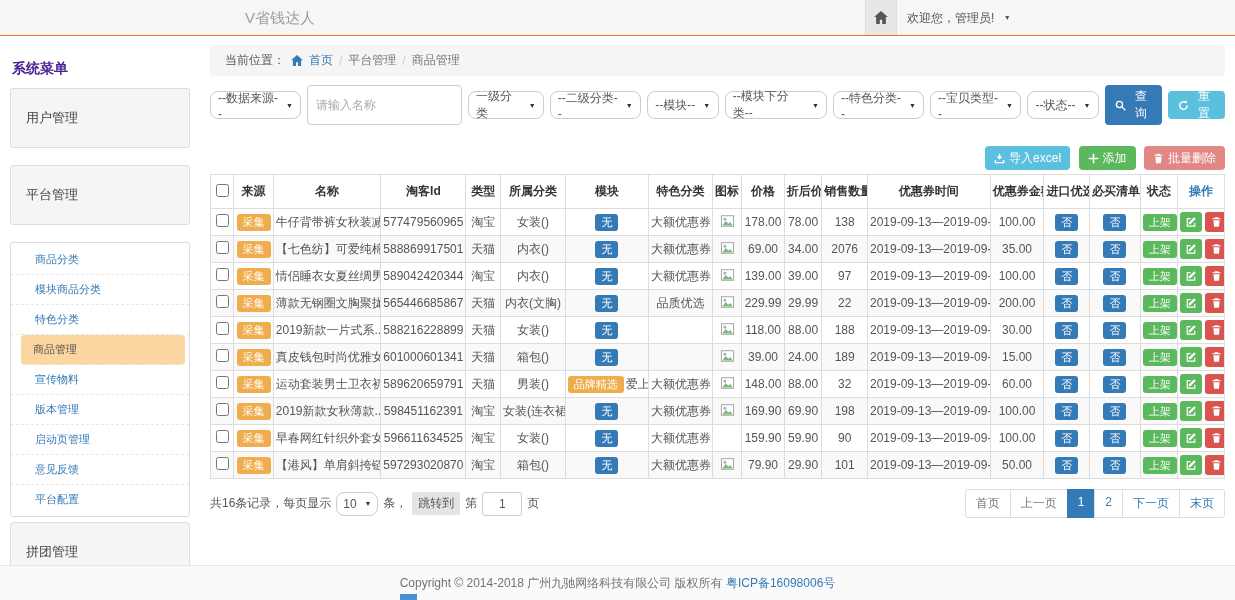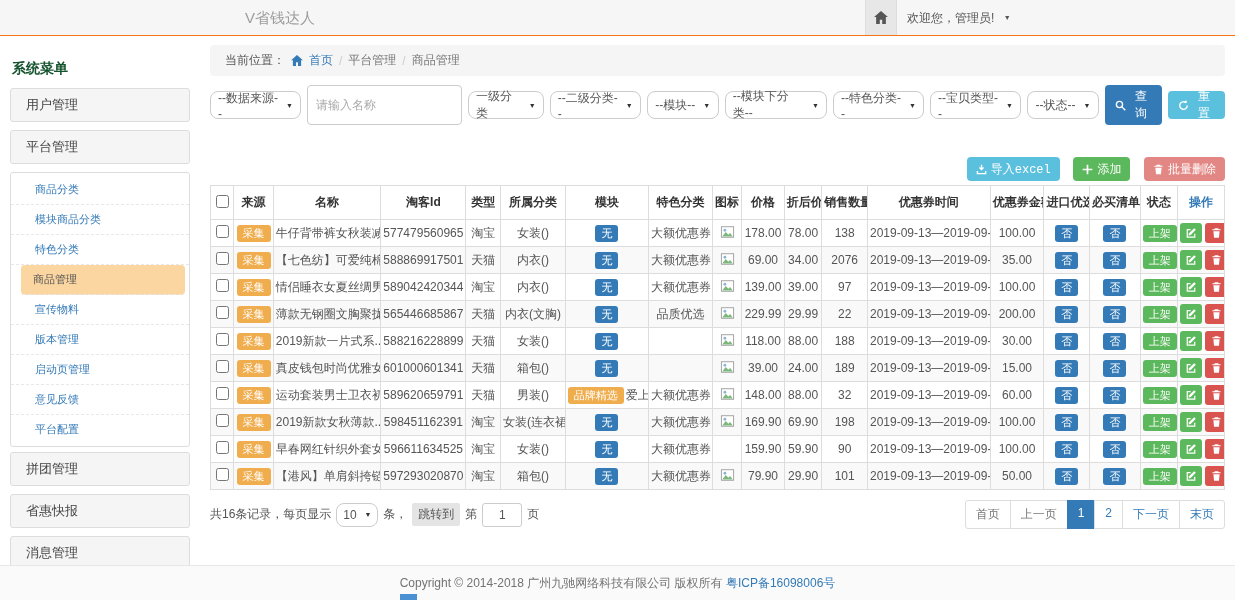--- a/index.html
+++ b/index.html
@@ -12,23 +12,23 @@
   .topbar { position:absolute; top:0; left:0; right:0; height:36px;
     background:#f6f6f6; border-bottom:1px solid #f97316; z-index:10; }
   .app-title { position:absolute; left:245px; top:9px; font-size:15px; color:#9d9d9d; }
   .home-box { position:absolute; left:865px; top:0; width:32px; height:35px;
     background:#e7e7e7; border-left:1px solid #ddd; border-right:1px solid #ddd;
     display:flex; align-items:center; justify-content:center; cursor:pointer; }
   .welcome { position:absolute; left:907px; top:10px; font-size:12px; color:#555; cursor:pointer; }
   .welcome::after { content:"▼"; font-size:7px; color:#555; margin-left:6px; vertical-align:2px; }
   
   .sidebar { position:absolute; left:10px; top:48px; width:180px; height:540px; overflow:hidden; z-index:1; }
-  .sidebar-heading { color:#14532d; font-weight:bold; font-size:14px; padding:12px 2px 10px 2px; }
+  .sidebar-heading { color:#4c1d95; font-weight:bold; font-size:14px; padding:12px 2px 10px 2px; }
   .menu-section { background:#f5f5f5; border:1px solid #ddd; border-radius:3px;
-    margin-bottom:8px; padding:7px 15px; font-size:13px; color:#444; cursor:pointer; }
+    margin-bottom:17px; padding:20px 15px; font-size:13px; color:#444; cursor:pointer; }
   .menu-subwrap { background:#fff; border:1px solid #ddd; border-radius:3px;
     margin-bottom:5px; padding:2px 0; }
   .menu-sub { display:block; padding:7px 10px 7px 24px; font-size:11px; color:#337ab7;
     border-bottom:1px dashed #e8e8e8; cursor:pointer; text-decoration:none; }
   .menu-sub:last-child { border-bottom:none; }
   .menu-sub.active { background:#fbd6a0; border-radius:4px; margin:0 4px 0 10px; padding-left:12px; color:#555; }
   
   .main { position:absolute; left:210px; top:45px; width:1015px; z-index:2; }
   .breadcrumb { background:#f5f5f5; border-radius:4px; padding:7px 15px; font-size:12px; color:#777;
     display:flex; align-items:center; gap:6px; }
@@ -43,21 +43,21 @@
   .selectbox::after { content:"▼"; font-size:7px; color:#333; margin-left:8px; }
   .filters .selectbox { min-width:72px; }
   .filter-input { height:40px; width:155px; border:1px solid #ccc; border-radius:4px;
     padding:0 8px; font-size:12px; color:#555; font-family:inherit; }
   .filter-input::placeholder { color:#aaa; }
   .btn { border:none; border-radius:4px; color:#fff; font-size:12px; cursor:pointer;
     display:inline-flex; align-items:center; gap:4px; font-family:inherit; }
   .btn-query { background:#337ab7; height:40px; padding:0 10px; }
   .btn-reset { background:#5bc0de; height:28px; padding:0 10px; }
   
-  .toolbar { margin-top:32px; text-align:right;font-family:Liberation Mono, monospace; }
+  .toolbar { margin-top:21px; text-align:right; }
   .toolbar .btn { height:24px; padding:0 9px; margin-left:4px; }
   .btn-import { background:#5bc0de; }
   .btn-add { background:#5cb85c; }
   .btn-batch-del { background:#e28784; }
   
   table { width:100%; border-collapse:collapse; margin-top:4px; table-layout:fixed; font-size:12px; }
   th, td { border:1px solid #ddd; text-align:center; vertical-align:middle;
     white-space:nowrap; overflow:hidden; }
   th { padding:8px 2px; color:#333; font-weight:bold; background:#fff; }
   th.op-head { color:#337ab7; }

